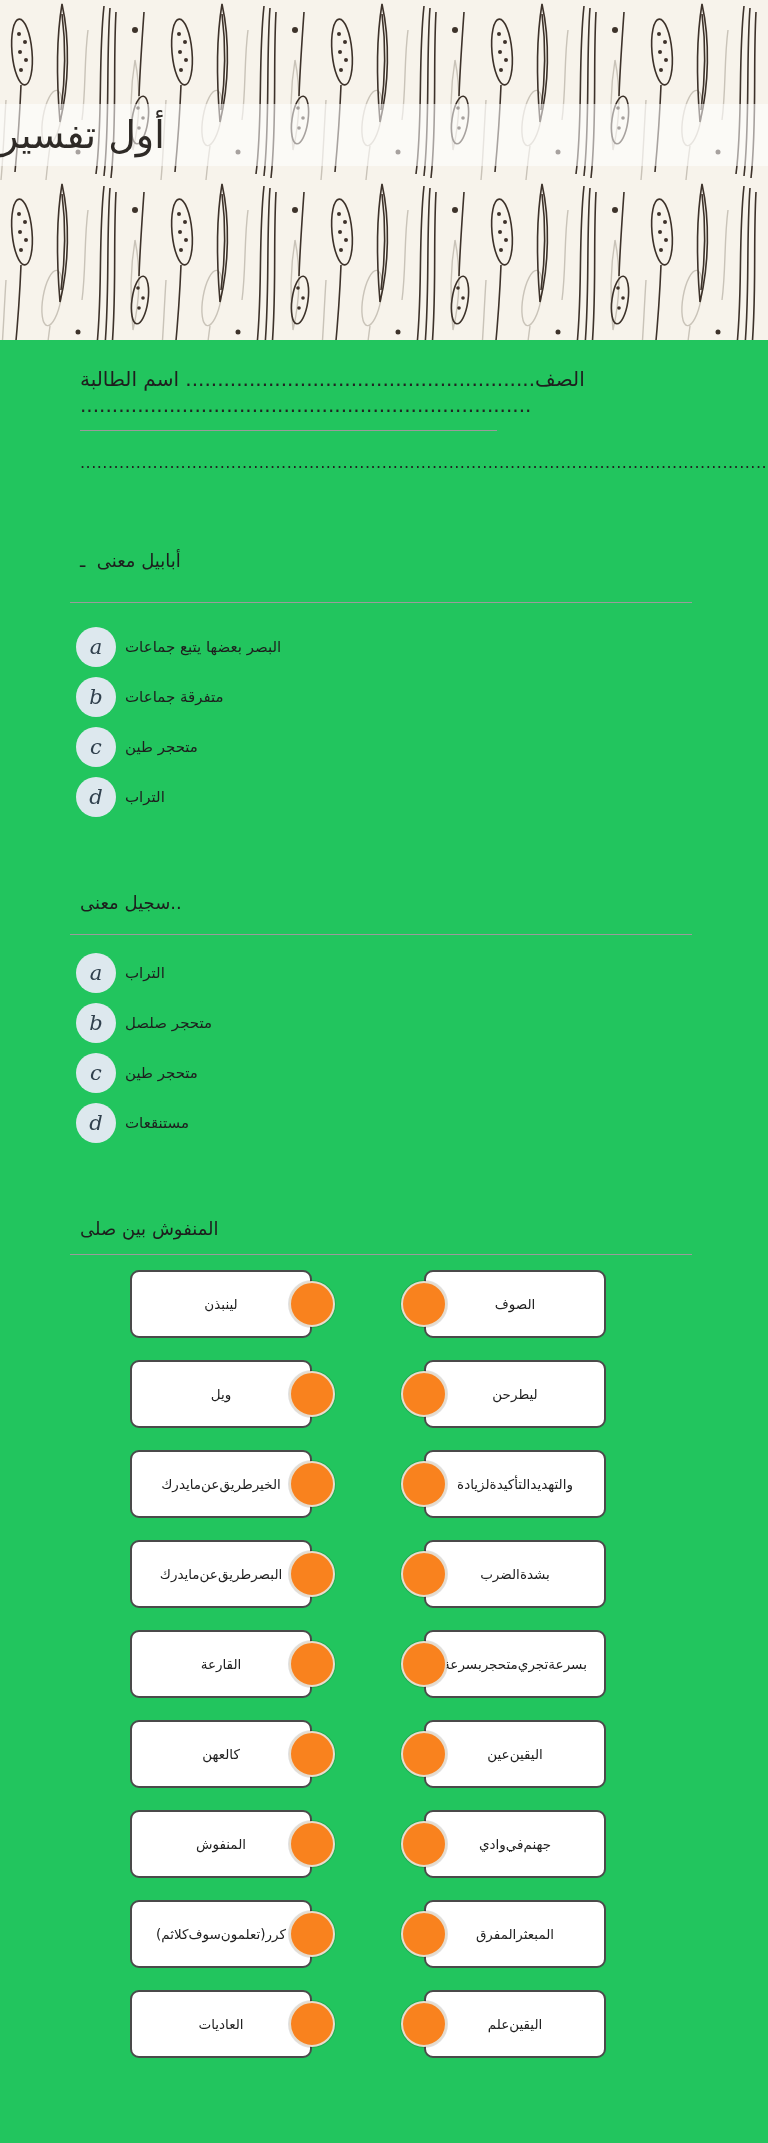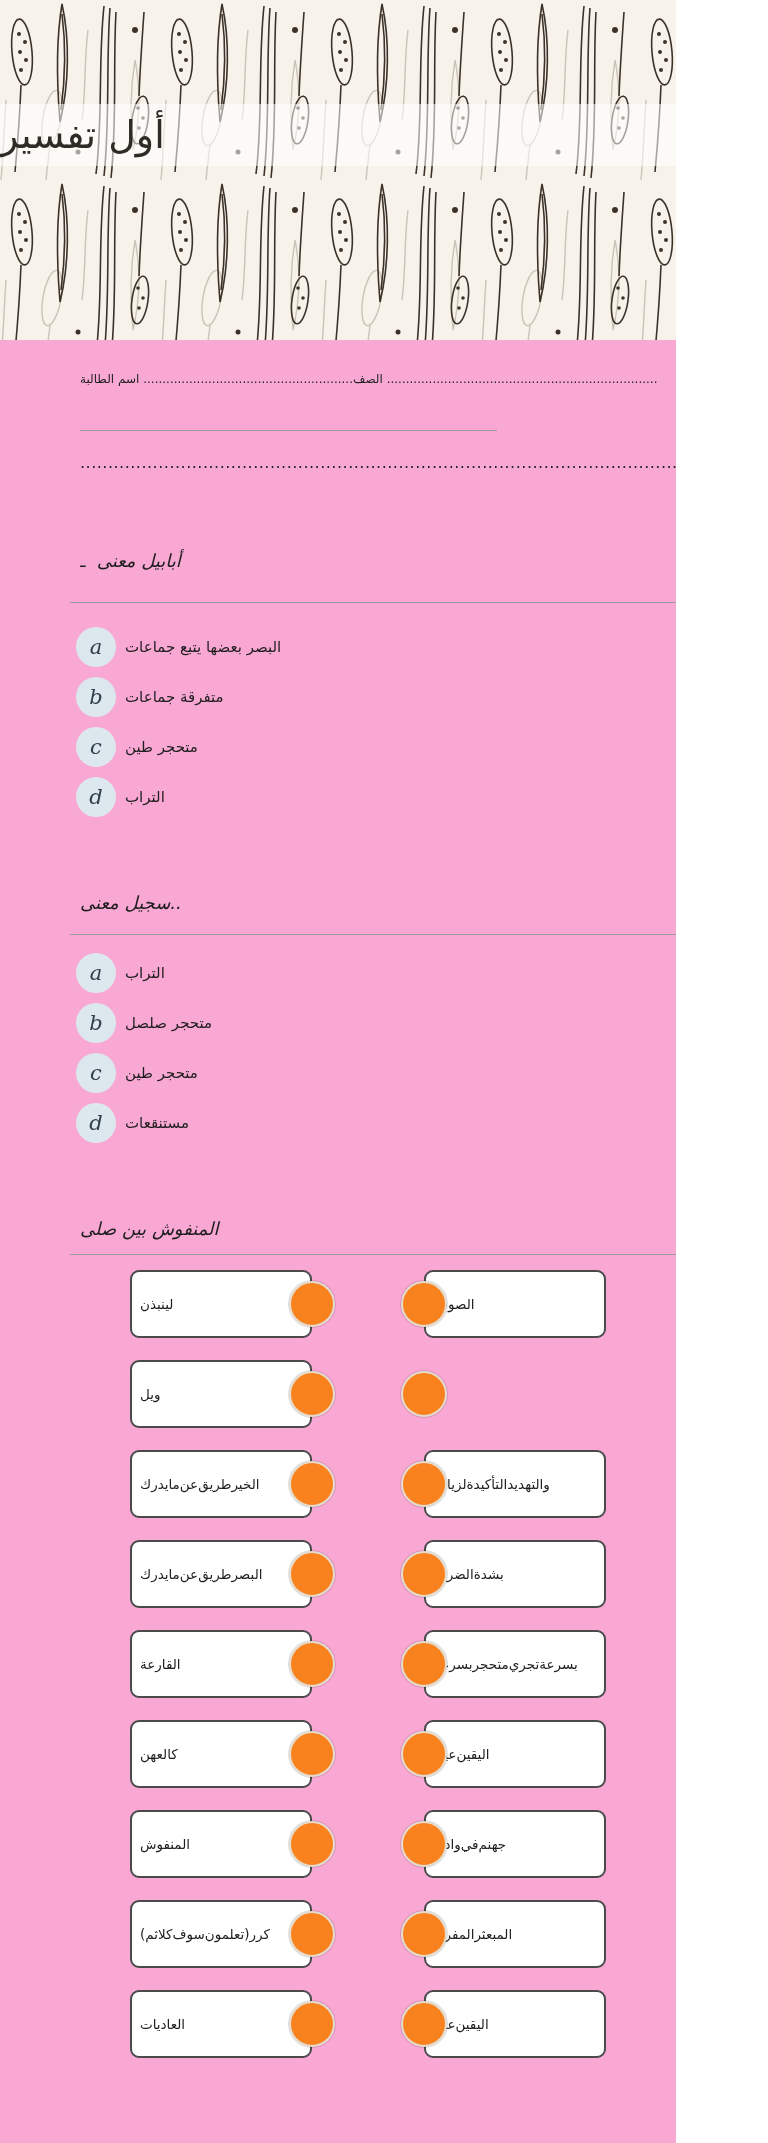--- a/index.html
+++ b/index.html
@@ -1,55 +1,55 @@
 <!DOCTYPE html>
 <html><head>
 <meta charset="utf-8">
 <style>
   :root{
     --ink:#3d322a; --pat-bg:#f7f3eb; --pat-gray:#c9c3b8;
     --divider:#9b9b9b; --letter-bg:#dde8ee; --letter-ink:#30404d;
     --orange:#f9821e; --orange-ring:#e6dccd; --box-border:#4a4a4a; --text:#1e1e1e;
   }
   html,body{margin:0;padding:0;}
-  .page{position:relative;width:676px;height:2143px;background:#f9a8d4;overflow:hidden;
+  .page{position:relative;width:768px;height:2143px;background:#22c55e;overflow:hidden;
         font-family:"DejaVu Sans",sans-serif;color:var(--text);}
   
   .banner{position:absolute;top:0;left:0;width:768px;height:340px;overflow:hidden;}
   .banner svg{display:block;}
   .title-band{position:absolute;top:104px;left:0;width:768px;height:62px;
               background:rgba(255,255,255,0.55);}
   .worksheet-title{position:absolute;top:104px;left:0;width:768px;height:62px;line-height:62px;
                    margin:0;text-align:center;font-size:38px;font-weight:500;color:#2e2a26;
                    font-family:"DejaVu Sans",sans-serif;}
   
   .ar{direction:ltr;text-align:left;white-space:pre-wrap;}
   .ar bdi{unicode-bidi:isolate;}
   .dots{word-break:break-all;letter-spacing:0.5px;color:#222;}
   
-  .q1-title{position:absolute;top:366px;left:80px;width:600px;font-size:12px;line-height:26px;}
+  .q1-title{position:absolute;top:366px;left:80px;width:600px;font-size:20px;line-height:26px;}
   .q1-line{position:absolute;top:430px;left:80px;width:417px;height:0;
            border-top:1px solid var(--divider);}
   .q1-dots{position:absolute;top:450px;left:80px;width:612px;font-size:16px;line-height:25px;}
   
-  .q-title{position:absolute;left:80px;font-size:18px;line-height:26px;color:#1d1d1d;font-style:italic;}
+  .q-title{position:absolute;left:80px;font-size:18px;line-height:26px;color:#1d1d1d;}
   .q-div{position:absolute;left:70px;width:622px;height:0;border-top:1px solid var(--divider);}
   
   .opts{position:absolute;left:76px;margin:0;padding:0;list-style:none;width:560px;}
   .opt{position:relative;height:40px;margin-bottom:10px;cursor:pointer;}
   .opt-letter{position:absolute;left:0;top:0;width:40px;height:40px;border-radius:50%;
               background:var(--letter-bg);color:var(--letter-ink);
               font:italic 21px "DejaVu Serif",serif;text-align:center;line-height:40px;}
   .opt-text{position:absolute;left:49px;top:0;height:40px;line-height:40px;font-size:15px;}
   
   .match{position:absolute;top:1270px;left:0;width:768px;}
   .pair{position:relative;height:68px;margin-bottom:22px;}
   .mbox{position:absolute;top:0;height:68px;width:182px;background:#fff;
         border:2px solid var(--box-border);border-radius:9px;box-sizing:border-box;
-        display:flex;align-items:center;justify-content:flex-start;
+        display:flex;align-items:center;justify-content:center;
         font-size:13.5px;padding:16px 8px;text-align:center;}
   .mbox.left{left:130px;}
   .mbox.right{left:424px;}
   .dot{position:absolute;top:11px;width:46px;height:46px;border-radius:50%;z-index:2;
        background:var(--orange);border:2px solid var(--orange-ring);
        box-shadow:0 0 0 1px rgba(0,0,0,0.12);box-sizing:border-box;cursor:pointer;}
   .dot.left{left:289px;}
   .dot.right{left:401px;}
 </style>
 </head>
@@ -166,20 +166,21 @@
     <div class="match" id="match-rows">
   <div class="pair">
     <div class="mbox left ar"><bdi>لينبذن</bdi></div>
     <div class="mbox right ar"><bdi>الصوف</bdi></div>
     <span class="dot left"></span>
     <span class="dot right"></span>
   </div>
 
   <div class="pair">
     <div class="mbox left ar"><bdi>ويل</bdi></div>
+    <div class="mbox right ar"><bdi>ليطرحن</bdi></div>
     <span class="dot left"></span>
     <span class="dot right"></span>
   </div>
 
   <div class="pair">
     <div class="mbox left ar"><bdi>مايدرك</bdi> <bdi>عن</bdi> <bdi>طريق</bdi> <bdi>الخير</bdi></div>
     <div class="mbox right ar"><bdi>لزيادة</bdi> <bdi>التأكيدة</bdi> <bdi>والتهديد</bdi></div>
     <span class="dot left"></span>
     <span class="dot right"></span>
   </div>

